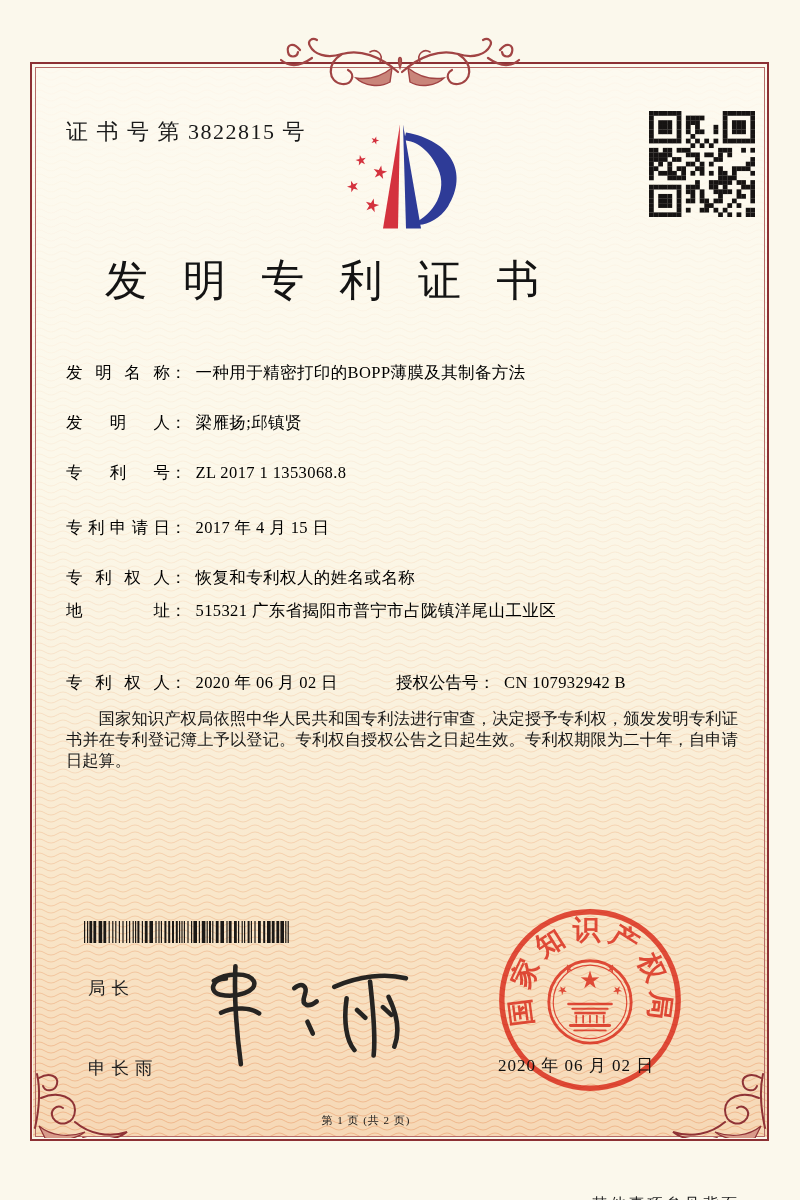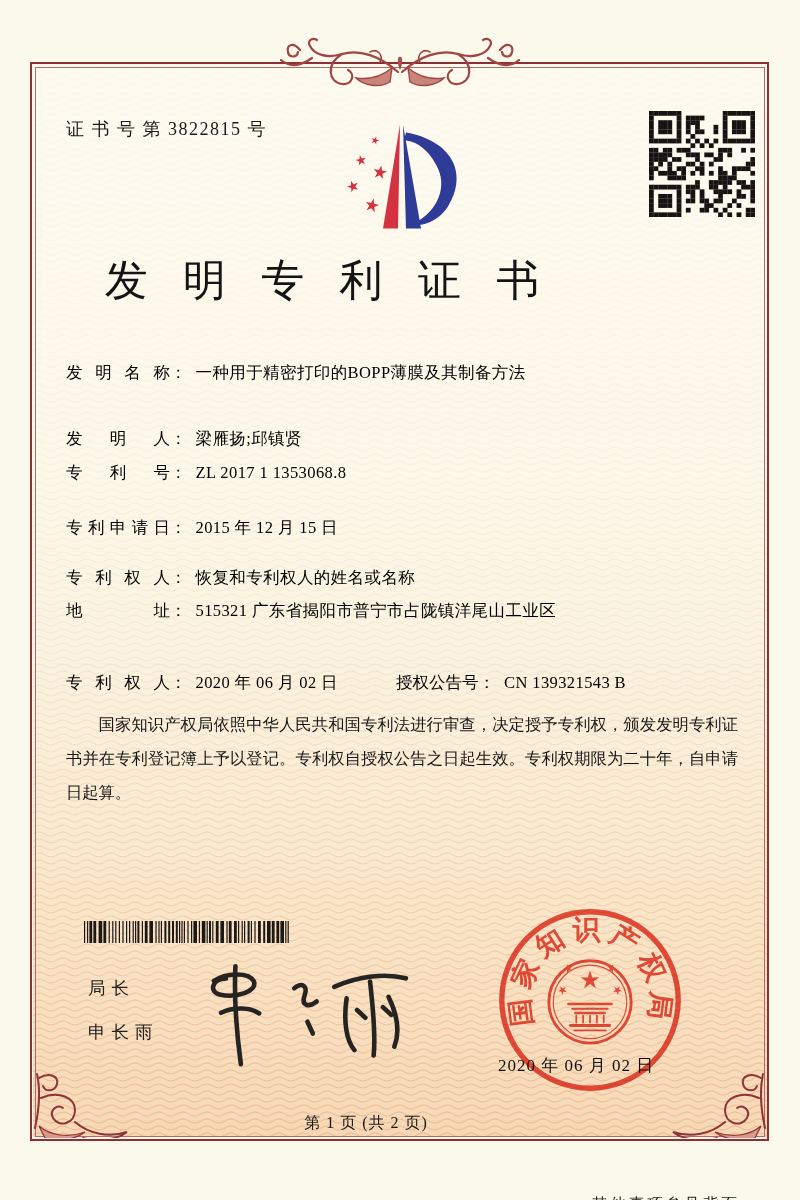--- a/index.html
+++ b/index.html
@@ -16,45 +16,45 @@
     background:linear-gradient(180deg,#fdfaf0 0%,#fcf8ea 38%,#faf2df 58%,#f9e6c9 78%,#f6d8b6 100%);
   }
   #waves{left:33px;top:65px;z-index:0;}
   
   .frame-outer{
     left:30px;top:62px;width:735px;height:1075px;z-index:1;
     border:2.5px solid #8c3034;
   }
   .frame-inner{position:absolute;inset:2.5px;border:1px solid #b56a66;}
   
-  .cert-no{left:66px;top:117px;font-size:18px;letter-spacing:1.5px;z-index:3;}
+  .cert-no{left:66px;top:117px;font-size:22px;letter-spacing:1.5px;z-index:3;}
   #cnipa-logo{left:326px;top:110px;z-index:3;}
   #qr-code{left:649px;top:111px;z-index:3;}
   .title{
     left:0;top:252px;width:644px;text-align:center;z-index:3;
     font-size:43px;letter-spacing:.82em;text-indent:.82em;color:#141414;
   }
   
   .row{position:absolute;left:66px;width:672px;font-size:16.5px;white-space:nowrap;z-index:3;color:#000000;}
   .lbl{display:inline-block;width:104px;text-align:justify;text-align-last:justify;vertical-align:bottom;}
   .val{margin-left:9px;letter-spacing:.4px;}
   .g2{position:absolute;left:330px;top:0;}
-  .r1{top:362px}.r2{top:428px}.r3{top:462px}.r4{top:517px}.r5{top:567px}.r6{top:600px}.r7{top:672px}
+  .r1{top:362px}.r2{top:412px}.r3{top:462px}.r4{top:517px}.r5{top:567px}.r6{top:600px}.r7{top:672px}
   
-  .body-text{left:66px;top:708px;width:672px;z-index:3;font-size:16.3px;line-height:34px;color:#161616;text-align:justify;}
+  .body-text{left:66px;top:708px;width:672px;z-index:3;font-size:16.3px;line-height:21px;color:#161616;text-align:justify;}
   .body-text p{margin:0;text-indent:2em;}
   .body-text p + p{margin-top:3px;}
   
   #barcode{left:84px;top:921px;z-index:3;}
   .director-title{left:88px;top:976px;z-index:4;font-family:Liberation Sans, sans-serif;font-size:17.5px;letter-spacing:6px;color:#222;}
-  .director-name{left:88px;top:1020px;z-index:4;font-family:"Liberation Sans","DejaVu Sans",sans-serif;font-size:17.5px;letter-spacing:6px;color:#222;}
+  .director-name{left:88px;top:1056px;z-index:4;font-family:"Liberation Sans","DejaVu Sans",sans-serif;font-size:17.5px;letter-spacing:6px;color:#222;}
   #signature{left:175px;top:950px;z-index:4;}
   #seal{left:492px;top:902px;z-index:3;opacity:.93;mix-blend-mode:multiply;}
   .seal-date{left:498px;top:1054px;z-index:5;font-size:17px;letter-spacing:1px;color:#101010;}
-  .page-num{left:0;top:1113px;width:732px;text-align:center;z-index:3;font-size:16px;letter-spacing:1px;}
+  .page-num{left:0;top:1113px;width:732px;text-align:center;z-index:3;font-size:11px;letter-spacing:1px;}
   .back-note{left:0;top:1194px;width:740px;text-align:right;z-index:3;font-size:15.5px;letter-spacing:3px;color:#222;}
   .orn{z-index:2;}
 </style>
 </head>
 <body>
 
 <div class="abs frame-bg"></div>
 <svg id="waves" class="abs" width="734" height="1072">
     <path d="M0 6 q6 -4 12 0 t12 0 t12 0 t12 0 t12 0 t12 0 t12 0 t12 0 t12 0 t12 0 t12 0 t12 0 t12 0 t12 0 t12 0 t12 0 t12 0 t12 0 t12 0 t12 0 t12 0 t12 0 t12 0 t12 0 t12 0 t12 0 t12 0 t12 0 t12 0 t12 0 t12 0 t12 0 t12 0 t12 0 t12 0 t12 0 t12 0 t12 0 t12 0 t12 0 t12 0 t12 0 t12 0 t12 0 t12 0 t12 0 t12 0 t12 0 t12 0 t12 0 t12 0 t12 0 t12 0 t12 0 t12 0 t12 0 t12 0 t12 0 t12 0 t12 0 t12 0 t12 0" fill="none" stroke="#eeb184" stroke-width="1" opacity="0.050"></path>
     <path d="M0 13 q6 -4 12 0 t12 0 t12 0 t12 0 t12 0 t12 0 t12 0 t12 0 t12 0 t12 0 t12 0 t12 0 t12 0 t12 0 t12 0 t12 0 t12 0 t12 0 t12 0 t12 0 t12 0 t12 0 t12 0 t12 0 t12 0 t12 0 t12 0 t12 0 t12 0 t12 0 t12 0 t12 0 t12 0 t12 0 t12 0 t12 0 t12 0 t12 0 t12 0 t12 0 t12 0 t12 0 t12 0 t12 0 t12 0 t12 0 t12 0 t12 0 t12 0 t12 0 t12 0 t12 0 t12 0 t12 0 t12 0 t12 0 t12 0 t12 0 t12 0 t12 0 t12 0 t12 0" fill="none" stroke="#eeb184" stroke-width="1" opacity="0.050"></path>
@@ -531,32 +531,32 @@
 <div class="row r1">
   <span class="lbl">发明名称</span><span>：</span><span class="val">一种用于精密打印的BOPP薄膜及其制备方法</span>
 </div>
 <div class="row r2">
   <span class="lbl">发明人</span><span>：</span><span class="val">梁雁扬;邱镇贤</span>
 </div>
 <div class="row r3">
   <span class="lbl">专利号</span><span>：</span><span class="val">ZL 2017 1 1353068.8</span>
 </div>
 <div class="row r4">
-  <span class="lbl">专利申请日</span><span>：</span><span class="val">2015 年 12 月 15 日</span>
+  <span class="lbl">专利申请日</span><span>：</span><span class="val">2017 年 4 月 15 日</span>
 </div>
 <div class="row r5">
   <span class="lbl">专利权人</span><span>：</span><span class="val">恢复和专利权人的姓名或名称</span>
 </div>
 <div class="row r6">
   <span class="lbl">地址</span><span>：</span><span class="val">515321 广东省揭阳市普宁市占陇镇洋尾山工业区</span>
 </div>
 <div class="row r7">
   <span class="lbl">专利权人</span><span>：</span><span class="val">2020 年 06 月 02 日</span>
   <span class="g2">
-    <span>授权公告号</span><span>：</span><span class="val">CN 139321543 B</span>
+    <span>授权公告号</span><span>：</span><span class="val">CN 107932942 B</span>
   </span>
 </div>
 
 <div class="abs body-text">
   <p>国家知识产权局依照中华人民共和国专利法进行审查，决定授予专利权，颁发发明专利证书并在专利登记簿上予以登记。专利权自授权公告之日起生效。专利权期限为二十年，自申请日起算。</p>
 </div>
 
 <svg id="barcode" class="abs" width="208" height="22" viewBox="0 0 208 22">
     <rect x="0.0" y="0" width="1.2" height="22" fill="#1b1815"></rect>
     <rect x="3.0" y="0" width="1.2" height="22" fill="#1b1815"></rect>

